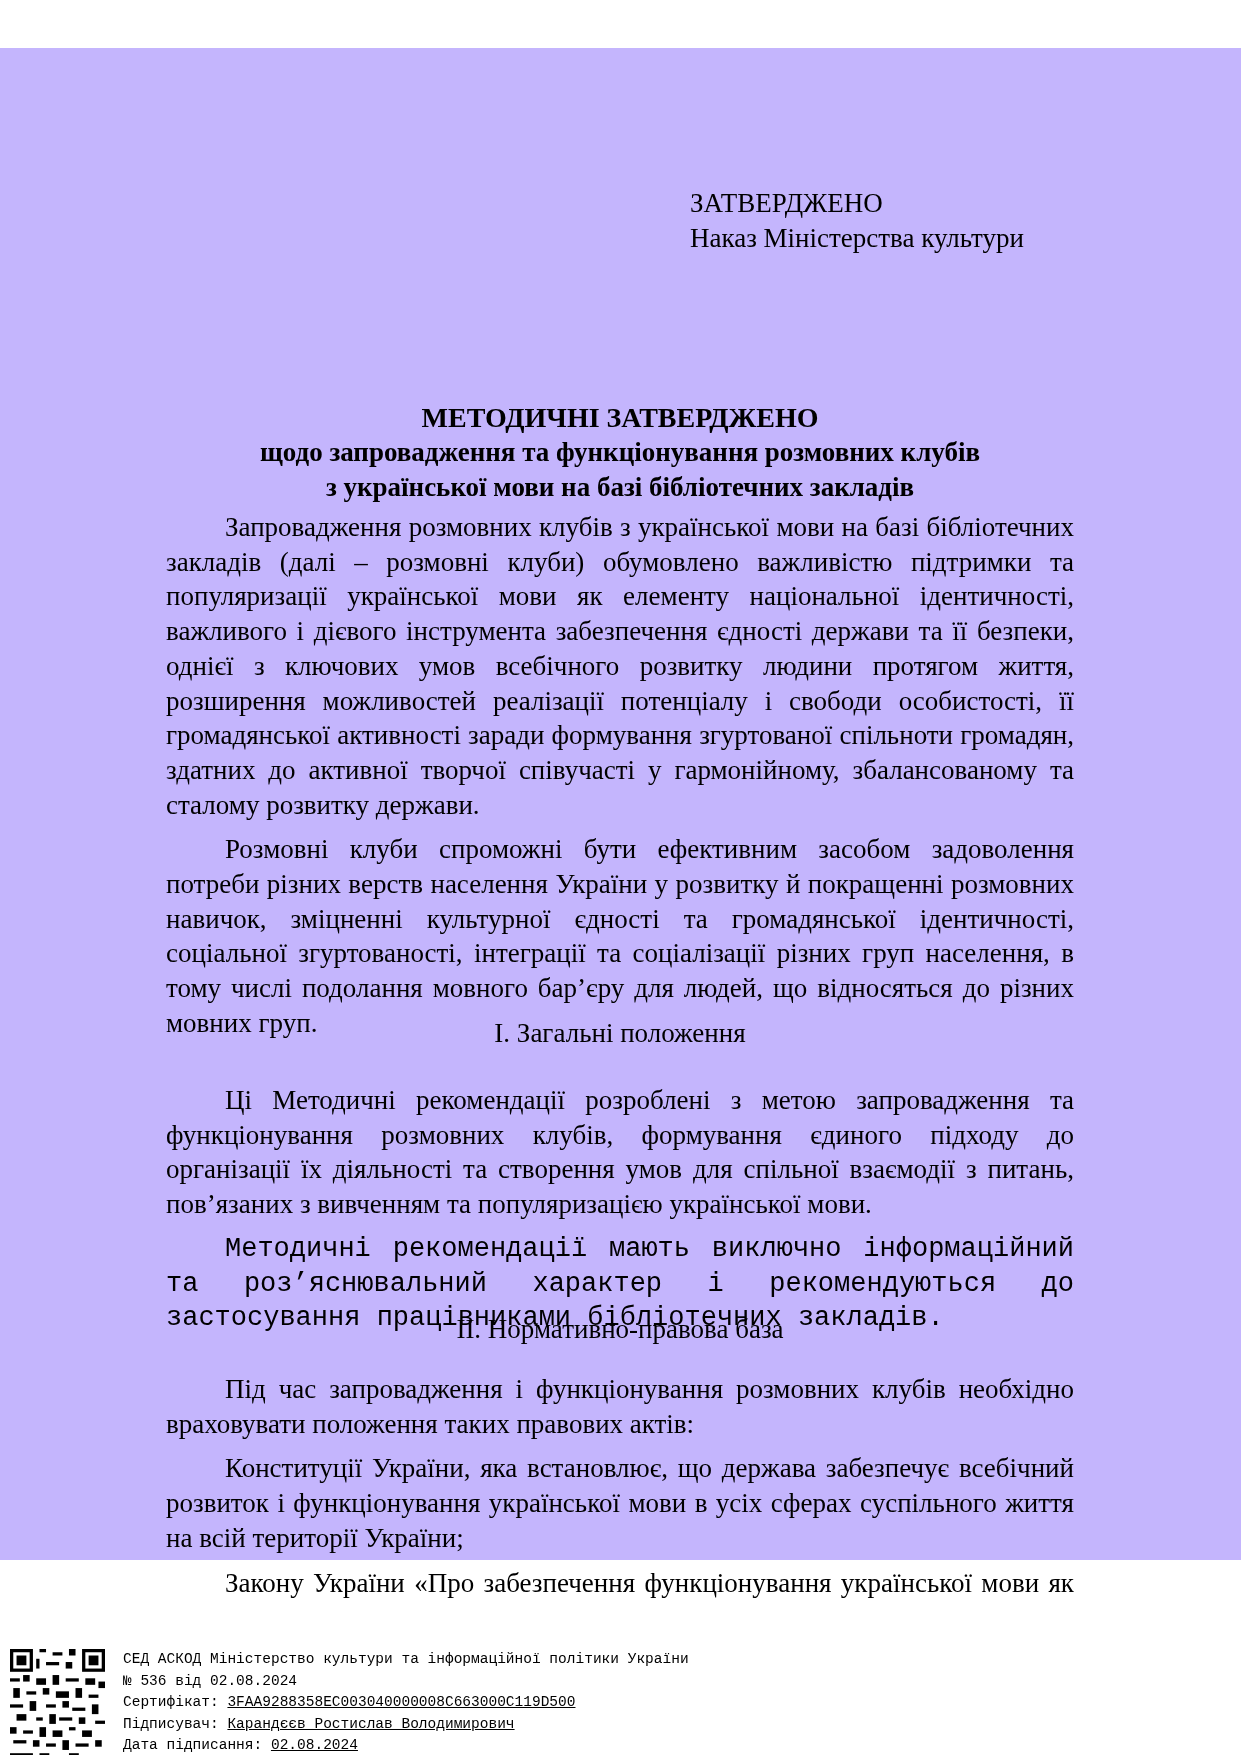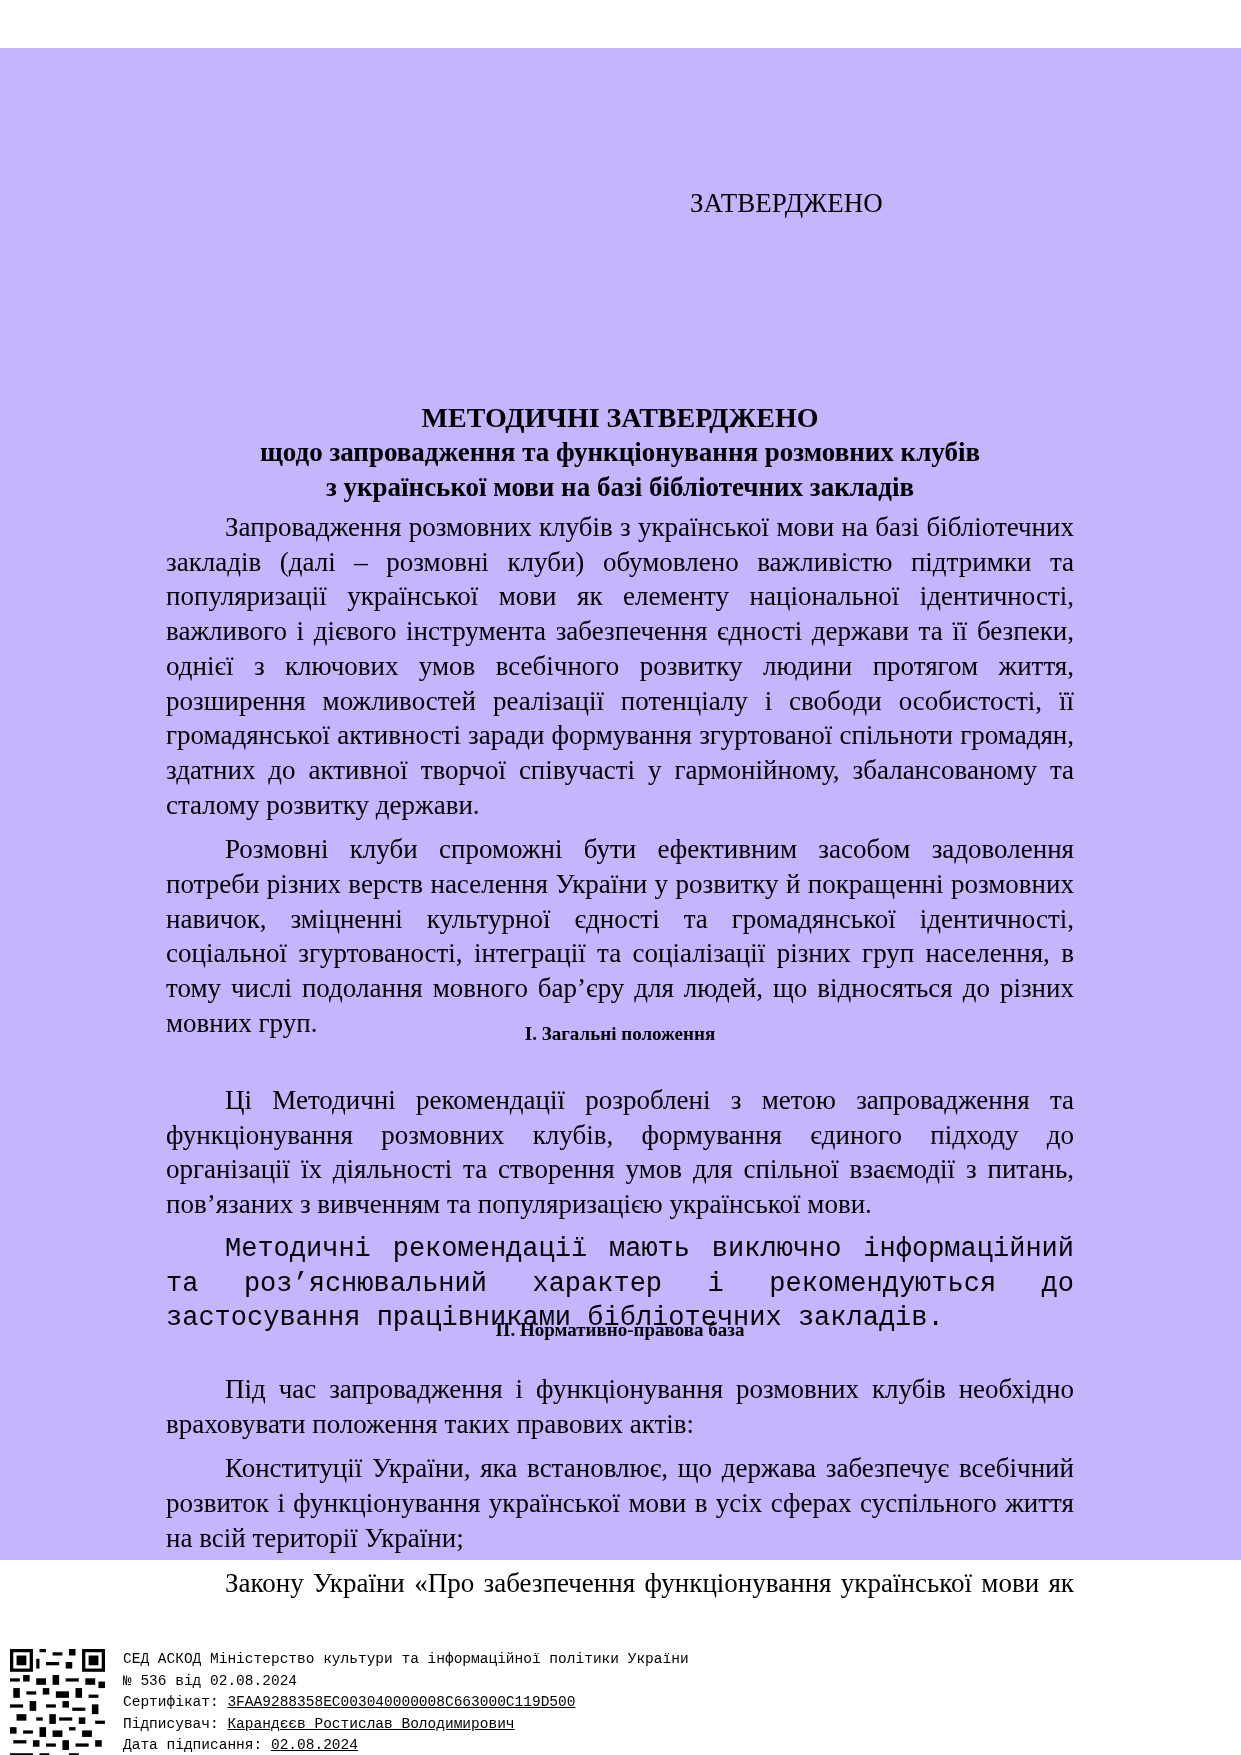--- a/index.html
+++ b/index.html
@@ -6,34 +6,35 @@
   body { width:1241px; height:1755px; position:relative; overflow:hidden; color:#000; }
   .page { position:absolute; left:0; top:0; width:1241px; height:1512px; background:#c4b5fd;margin-top:48px; }
   .serif { font-family: "Liberation Serif", "DejaVu Serif", serif; }
   .approval { position:absolute; left:690px; top:138px; width:420px; font-size:27px; line-height:35px; }
   .approval div { white-space:nowrap; }
   .approval .spaced { word-spacing:6px; }
   .title-block { position:absolute; left:166px; top:352px; width:908px; text-align:center; font-weight:bold; font-size:27px; line-height:35px; }
   .title-block .main { font-size:28px; }
   .body { position:absolute; left:166px; width:908px; font-size:27px; line-height:34.7px; text-align:justify; text-align-last:left; }
   .body p { margin:0; text-indent:59px; }
-  .section-head { position:absolute; left:166px; width:908px; text-align:center; font-weight:bold; font-size:19px; line-height:35px; }
+  .section-head { position:absolute; left:166px; width:908px; text-align:center; font-weight:normal; font-size:27px; line-height:35px; }
   .footer { position:absolute; left:0; top:1585px; width:700px; height:170px; }
   .qr { position:absolute; left:10px; top:16px; width:95px; height:127px; }
   .stamp { position:absolute; left:123px; top:16px; font-family:Liberation Mono, monospace; font-size:14.5px; line-height:21.5px; white-space:nowrap; }
   .stamp .u { text-decoration:underline; }
   .dot { position:absolute; left:8px; top:165px; width:2px; height:2px; background:#555; }
 </style>
 </head>
 <body>
 
 <div class="page serif">
 
   <div class="approval">
     <div>ЗАТВЕРДЖЕНО</div>
+    <div>Наказ Міністерства культури</div>
   </div>
 
   <div class="title-block">
     <div class="main">МЕТОДИЧНІ ЗАТВЕРДЖЕНО</div>
     <div>щодо запровадження та функціонування розмовних клубів</div>
     <div>з української мови на базі бібліотечних закладів</div>
   </div>
 
   <div class="body" style="top:462px;">
     <p>Запровадження розмовних клубів з української мови на базі бібліотечних закладів (далі – розмовні клуби) обумовлено важливістю підтримки та популяризації української мови як елементу національної ідентичності, важливого і дієвого інструмента забезпечення єдності держави та її безпеки, однієї з ключових умов всебічного розвитку людини протягом життя, розширення можливостей реалізації потенціалу і свободи особистості, її громадянської активності заради формування згуртованої спільноти громадян, здатних до активної творчої співучасті у гармонійному, збалансованому та сталому розвитку держави.</p>

